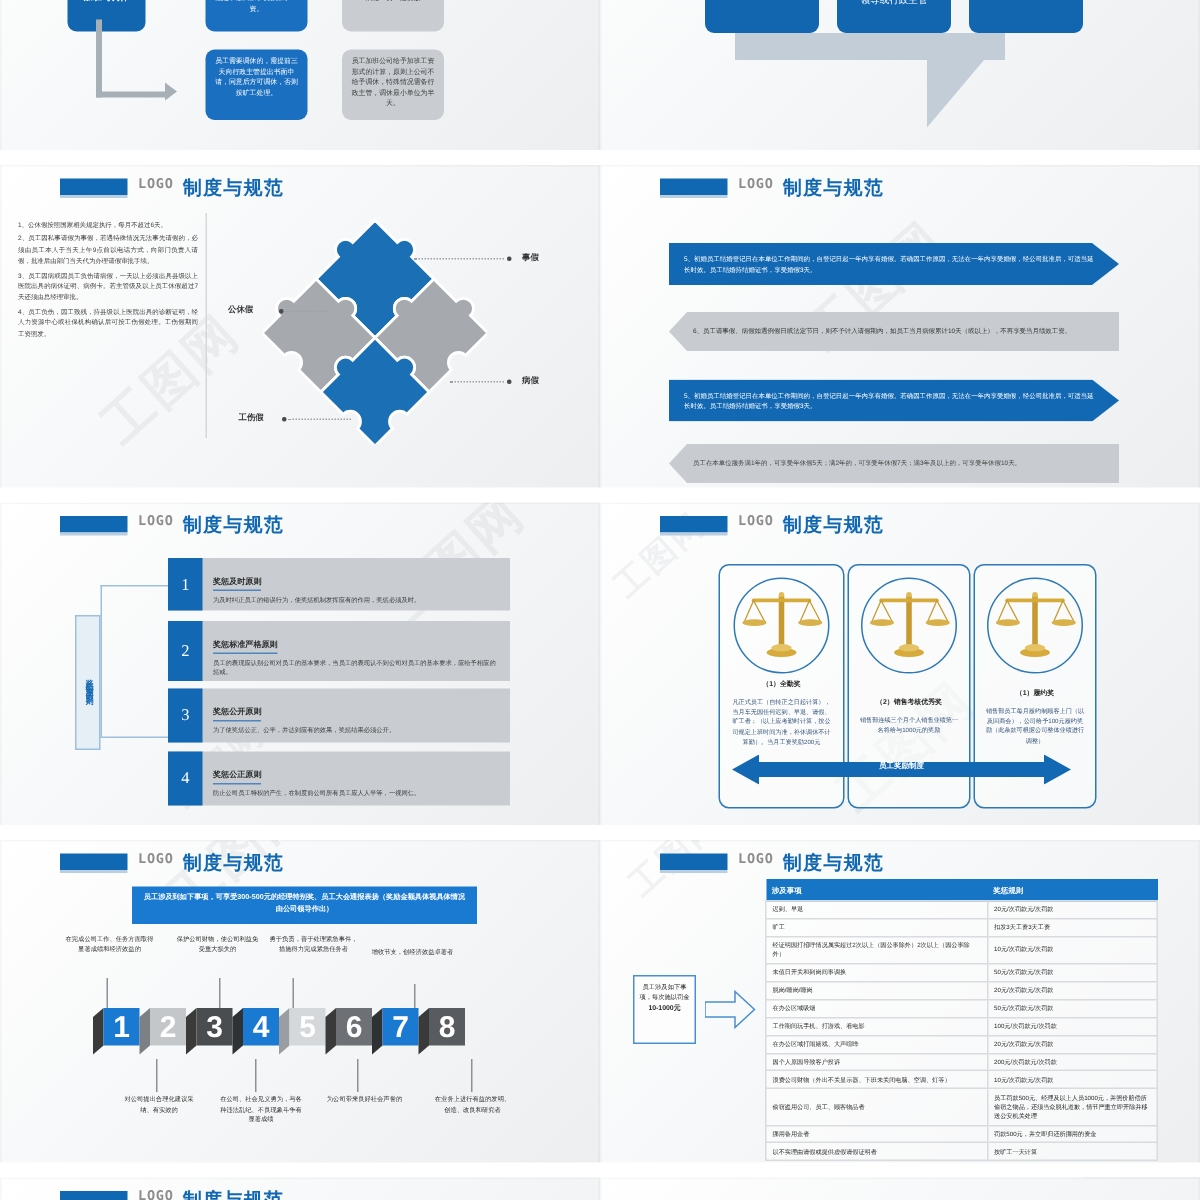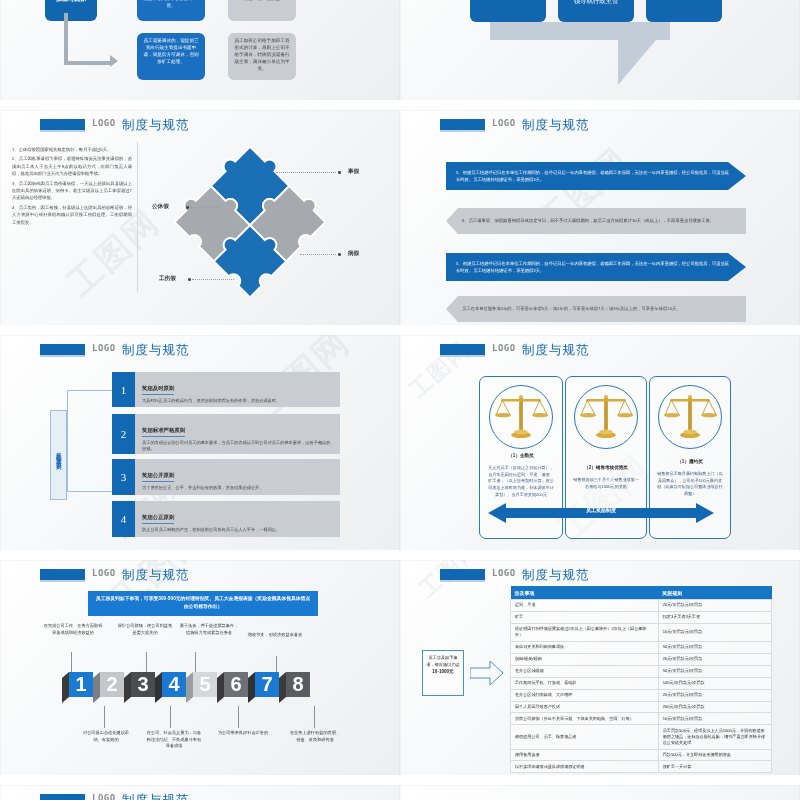--- a/index.html
+++ b/index.html
@@ -18,21 +18,21 @@
   .slide:after{
     content:"";position:absolute;left:0;top:0;right:0;bottom:0;
     box-shadow:inset 0 0 0 1px rgba(0,0,0,0.035);
     pointer-events:none;
   }
   
   .hdr{position:absolute;left:12px;top:8px;height:14px;width:100%;margin-left:28px;}
   .hdr .bar{position:absolute;left:0;top:1px;width:45px;height:11px;background:#1068b3;}
   .hdr .bar2{position:absolute;left:0;top:12px;width:45px;height:1.5px;background:#b9cee0;}
   .hdr .logo{position:absolute;left:52px;top:0px;font-size:9px;font-weight:bold;color:#8c8c8c;letter-spacing:.5px;font-family:"DejaVu Sans Mono",monospace;}
-  .hdr .ttl{position:absolute;left:82px;top:-1px;font-size:12.5px;font-weight:normal;color:#1068b3;letter-spacing:1px;}
+  .hdr .ttl{position:absolute;left:82px;top:-1px;font-size:12.5px;font-weight:bold;color:#1068b3;letter-spacing:1px;}
 
   
   .wm{position:absolute;color:rgba(130,140,150,0.10);font-size:34px;font-weight:bold;
       transform:rotate(-42deg);letter-spacing:2px;pointer-events:none;user-select:none;}
   .wm.sm{font-size:22px;}
 
   
   .s0{left:0;top:-115px;}
   .s0b{left:400px;top:-115px;}
   .rbox{position:absolute;border-radius:6px;box-sizing:border-box;

